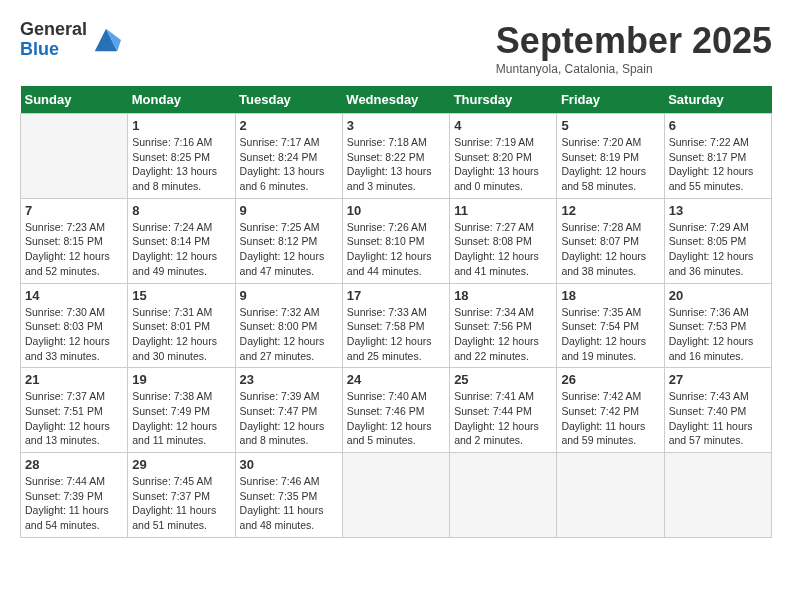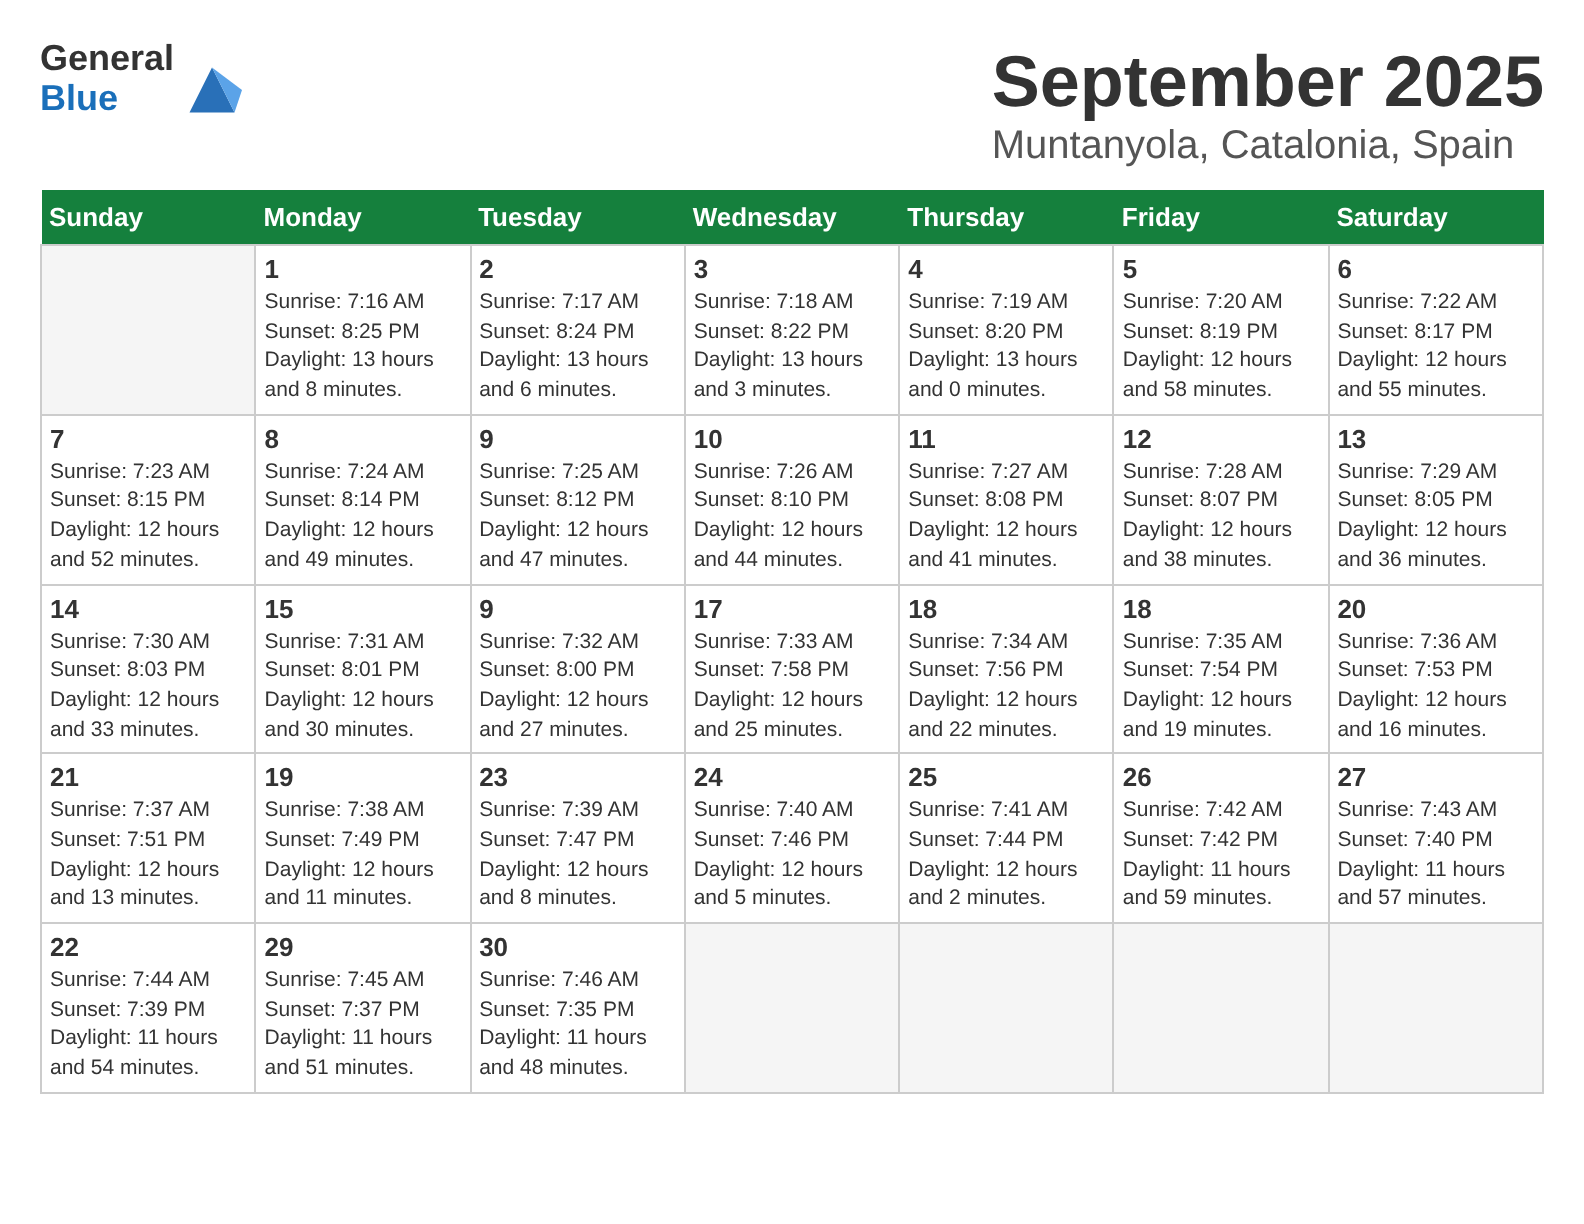--- a/index.html
+++ b/index.html
@@ -11,21 +11,21 @@
       padding: 20px;
     }
     .header {
       display: flex;
       justify-content: space-between;
       align-items: flex-start;
       margin-bottom: 10px;
     }
     .logo {
       display: flex;
-      align-items: flex-end;
+      align-items: center;
     }
     .logo-text {
       font-size: 18px;
       font-weight: bold;
       line-height: 1.1;
     }
     .logo-text .general { color: #333; }
     .logo-text .blue { color: #1a6fba; }
     .logo-icon {
       width: 30px;
@@ -34,21 +34,21 @@
     }
     .title-block {
       text-align: left;
     }
     .month-title {
       font-size: 36px;
       font-weight: bold;
       color: #333;
     }
     .location {
-      font-size: 20px;
+      font-size: 12px;
       color: #555;
     }
     table {
       width: 100%;
       border-collapse: collapse;
       font-size: 11px;
     }
     thead tr th {
       background-color: #15803d;
       color: #fff;
@@ -239,21 +239,21 @@
           <span class="day-number">26</span>
           <div class="day-info">Sunrise: 7:42 AM<br>Sunset: 7:42 PM<br>Daylight: 11 hours<br>and 59 minutes.</div>
         </td>
         <td>
           <span class="day-number">27</span>
           <div class="day-info">Sunrise: 7:43 AM<br>Sunset: 7:40 PM<br>Daylight: 11 hours<br>and 57 minutes.</div>
         </td>
       </tr>
       <tr class="week-row">
         <td>
-          <span class="day-number">22</span>
+          <span class="day-number">28</span>
           <div class="day-info">Sunrise: 7:44 AM<br>Sunset: 7:39 PM<br>Daylight: 11 hours<br>and 54 minutes.</div>
         </td>
         <td>
           <span class="day-number">29</span>
           <div class="day-info">Sunrise: 7:45 AM<br>Sunset: 7:37 PM<br>Daylight: 11 hours<br>and 51 minutes.</div>
         </td>
         <td>
           <span class="day-number">30</span>
           <div class="day-info">Sunrise: 7:46 AM<br>Sunset: 7:35 PM<br>Daylight: 11 hours<br>and 48 minutes.</div>
         </td>

